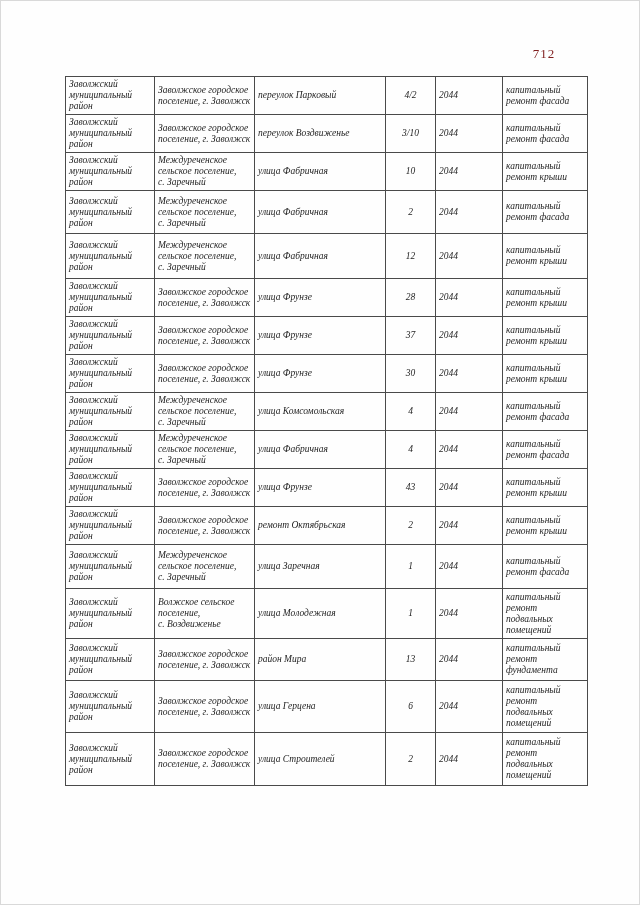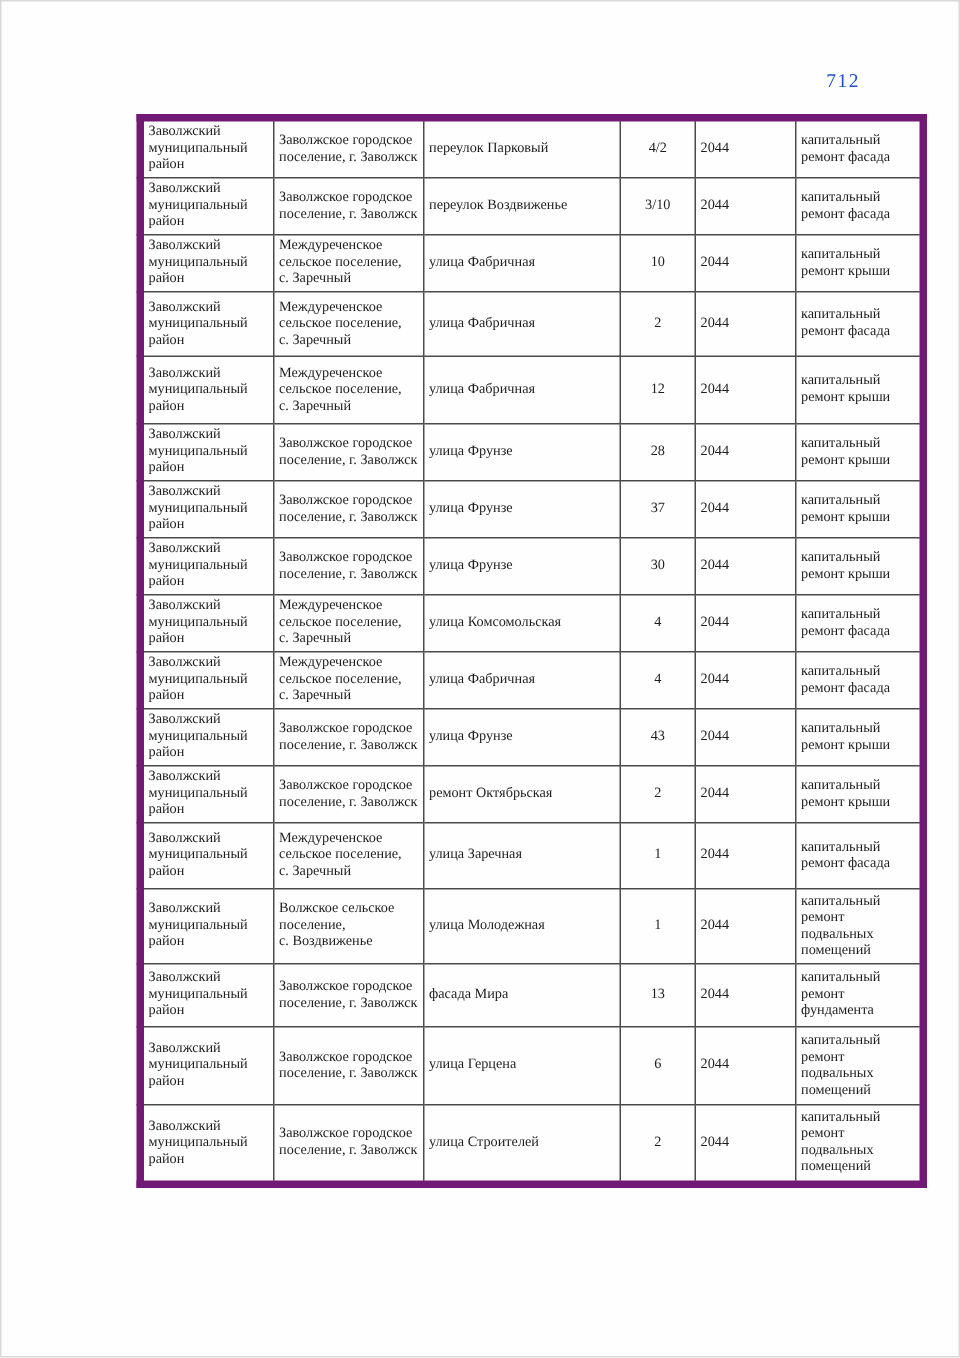--- a/index.html
+++ b/index.html
@@ -18,35 +18,36 @@
   .page {
     position: absolute;
     inset: 0;
     border: 1px solid #d9d9d9;
     box-sizing: border-box;
     background: #fefefe;
   }
   .page-number {
     position: absolute;
     top: 45px;
-    left: 540px;
+    left: 522px;
     width: 42px;
     text-align: center;
     font-size: 13px;
     letter-spacing: 1px;
-    color: #1d4ed8;
+    color: #7f1d1d;
   }
   table.repair-table {
     position: absolute;
-    left: 90px;
+    left: 64px;
     top: 75px;
     width: 522px;
     border-collapse: collapse;
     table-layout: fixed;
-    border: 5px solid #701a75;
+    border: 1px solid #701a75;
+    font-style: italic;
   }
   table.repair-table td {
     border: 1px solid #4a4a4a;
     font-size: 9.5px;
     line-height: 11px;
     vertical-align: middle;
     white-space: pre-line;
     padding: 2px 3px;
     color: #1d1d1d;
     overflow: hidden;
@@ -250,21 +251,21 @@
 ремонт
 подвальных
 помещений</td>
   </tr>
         <tr style="height: 42px;">
     <td class="c-district">Заволжский
 муниципальный
 район</td>
     <td class="c-settlement">Заволжское городское
 поселение, г. Заволжск</td>
-    <td class="c-street">фасада Мира</td>
+    <td class="c-street">район Мира</td>
     <td class="c-house">13</td>
     <td class="c-year">2044</td>
     <td class="c-work">капитальный
 ремонт
 фундамента</td>
   </tr>
         <tr style="height: 52px;">
     <td class="c-district">Заволжский
 муниципальный
 район</td>

